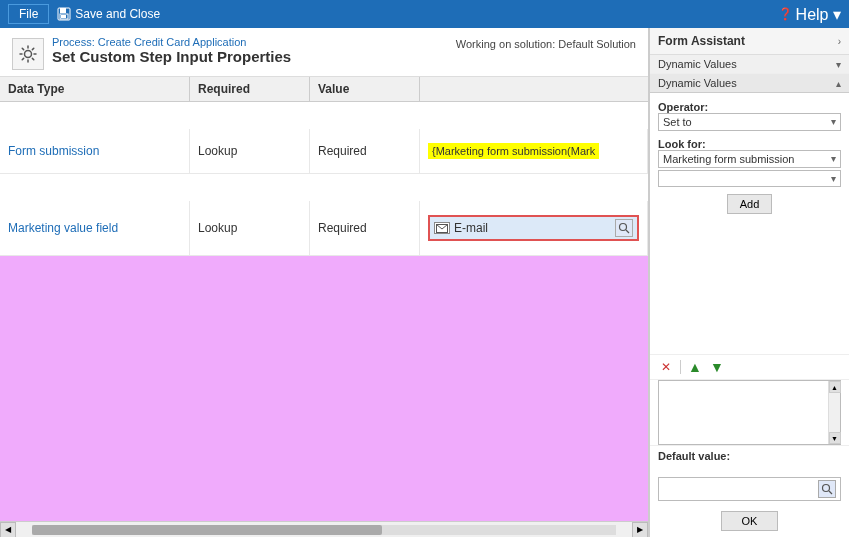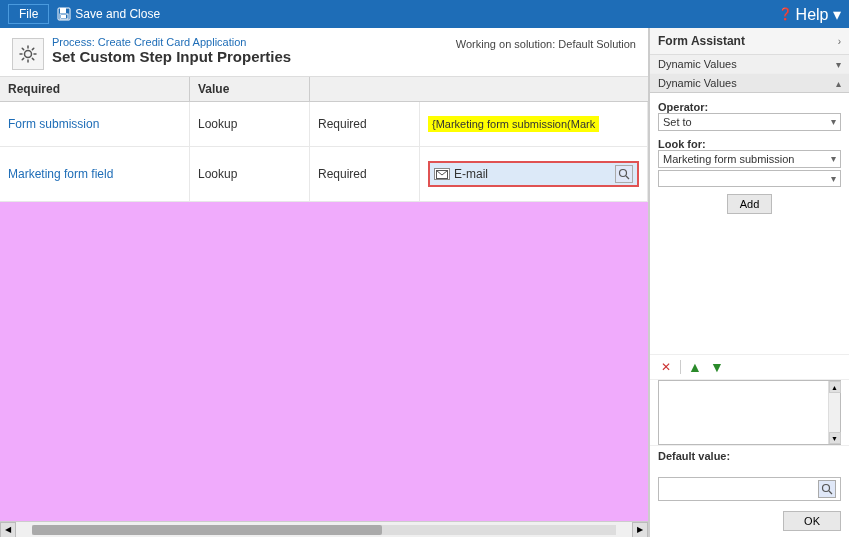--- a/index.html
+++ b/index.html
@@ -119,20 +119,21 @@
       grid-template-columns: 190px 120px 110px 1fr;
       border-bottom: 1px solid #e8e8e8;
       background: white;
     }
     .table-cell {
       padding: 14px 8px;
       color: #333;
       border-right: 1px solid #e8e8e8;
       display: flex;
       align-items: center;
+      margin-top: 27px;
     }
     .table-cell.link { color: #1e6db7; cursor: pointer; }
     .value-cell-yellow {
       background: #ffff00;
       padding: 2px 4px;
       color: #333;
       font-size: 11px;
       display: inline-block;
     }
     .email-input-wrapper {
@@ -369,21 +370,21 @@
       background: #e0e8f8;
       border: 1px solid #aaa;
       display: flex;
       align-items: center;
       justify-content: center;
       cursor: pointer;
     }
 
     .ok-btn-row {
       display: flex;
-      justify-content: flex-end;
+      justify-content: center;
       padding: 6px 8px;
     }
     .ok-btn {
       background: #e8e8e8;
       border: 1px solid #bbb;
       padding: 3px 20px;
       font-size: 11px;
       cursor: pointer;
     }
   </style>
@@ -421,35 +422,36 @@
       </div>
       <div class="header-text">
         <div class="process-label">Process: Create Credit Card Application</div>
         <div class="page-title">Set Custom Step Input Properties</div>
       </div>
       <div class="working-on">Working on solution: Default Solution</div>
     </div>
 
     <div class="property-table">
       <div class="table-header">
+        <div class="table-header-cell">Data Type</div>
         <div class="table-header-cell">Required</div>
         <div class="table-header-cell">Value</div>
       </div>
 
       <div class="table-row">
         <div class="table-cell link">Form submission</div>
         <div class="table-cell">Lookup</div>
         <div class="table-cell">Required</div>
         <div class="table-cell">
           <span class="value-cell-yellow">{Marketing form submission(Mark</span>
         </div>
       </div>
 
       <div class="table-row">
-        <div class="table-cell link">Marketing form field</div>
+        <div class="table-cell link">Marketing value field</div>
         <div class="table-cell">Lookup</div>
         <div class="table-cell">Required</div>
         <div class="table-cell">
           <div class="email-input-wrapper">
             <div class="email-icon">
               <svg width="12" height="9" viewBox="0 0 12 9" fill="none">
                 <rect x="0.5" y="0.5" width="11" height="8" stroke="#555" fill="white"></rect>
                 <polyline points="0.5,0.5 6,5 11.5,0.5" stroke="#555" fill="none"></polyline>
               </svg>
             </div>

